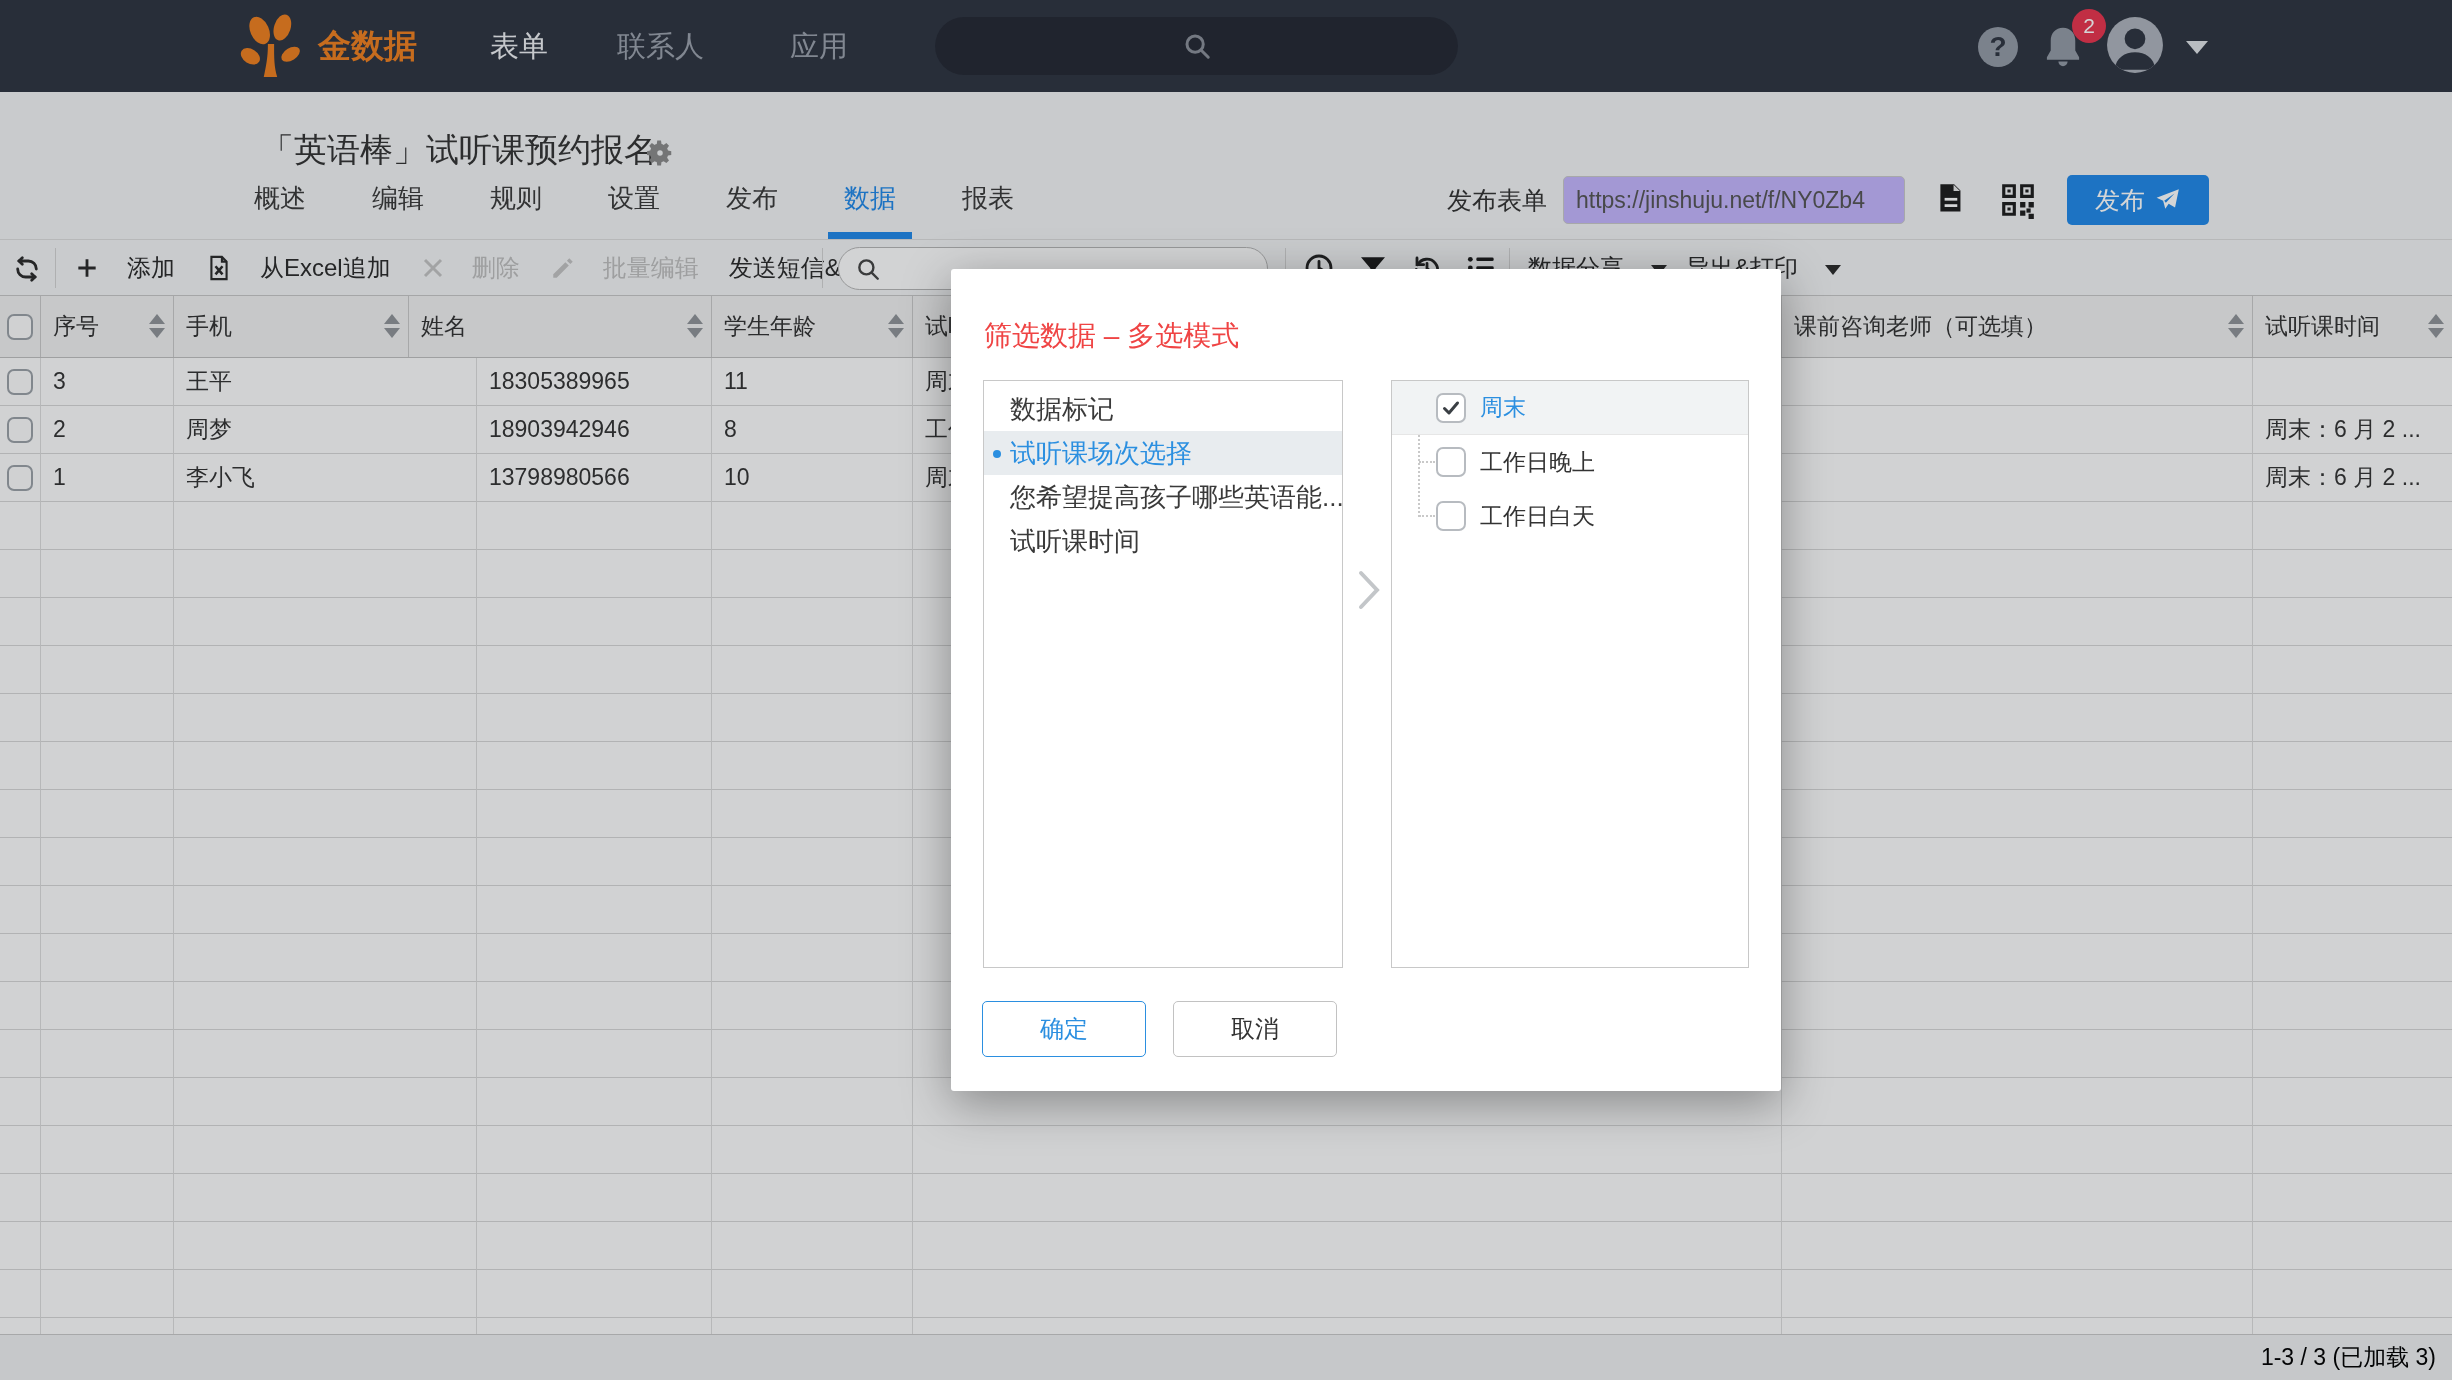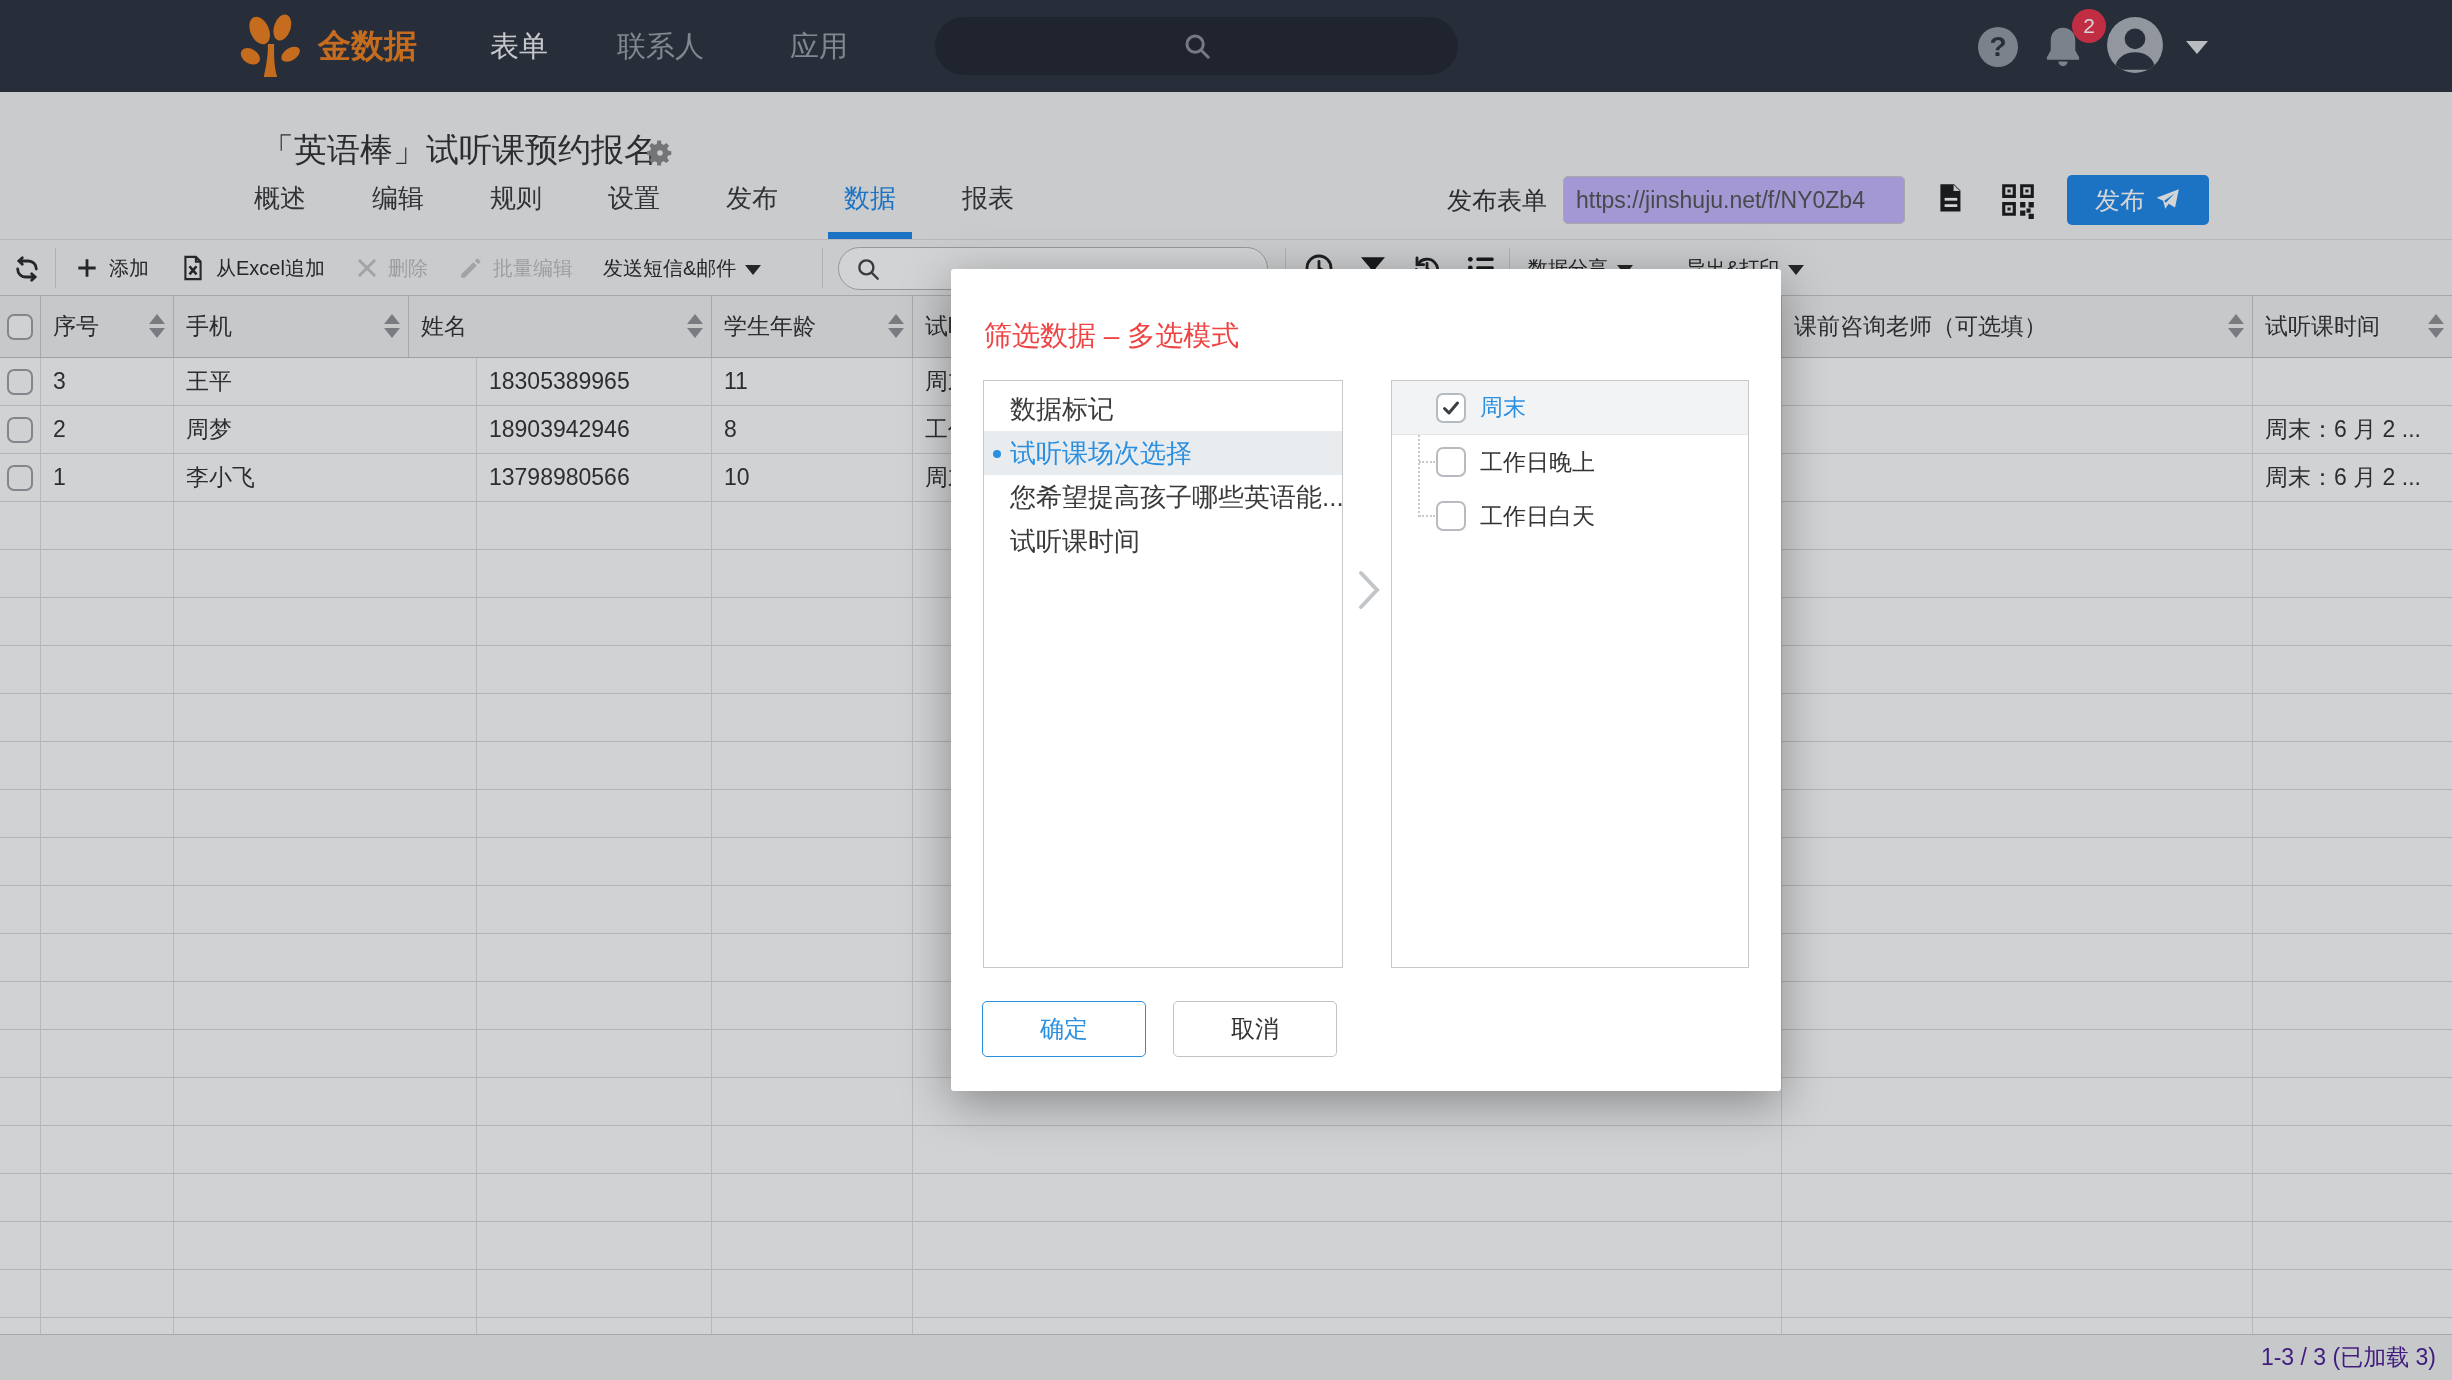--- a/index.html
+++ b/index.html
@@ -29,21 +29,21 @@
   .publish-group { position:absolute; left:1447px; top:83px; display:flex; align-items:center; }
   .publish-label { font-size:25px; color:#333; margin-right:16px; }
   .url-input { width:342px; height:48px; background:#c4b5fd; border:1px solid #c9c9c9; border-radius:5px; font-size:23px; color:#555; padding-left:12px; line-height:46px; overflow:hidden; white-space:nowrap; }
   .hicon { width:38px; height:38px; margin-left:28px; cursor:pointer; }
   .publish-btn { margin-left:30px; width:142px; height:50px; background:#2088e8; border-radius:5px; color:#fff; font-size:25px; display:flex; align-items:center; justify-content:center; gap:10px; cursor:pointer; }
   
   .toolbar { position:absolute; left:0; top:241px; width:2452px; height:55px; background:#f2f3f4; border-bottom:1px solid #c6c6c6; }
   .tb-divider { position:absolute; top:7px; bottom:7px; width:1px; background:#d2d2d2; }
   .tb-refresh { position:absolute; left:11px; top:12px; width:32px; height:32px; cursor:pointer; }
   .tb-group { position:absolute; left:74px; top:0; height:54px; display:flex; align-items:center; gap:30px; }
-  .tb-btn { font-size:20px; color:#2a2a2a; display:flex; align-items:center; gap:9px; cursor:pointer; white-space:nowrap; }
+  .tb-btn { font-size:24px; color:#2a2a2a; display:flex; align-items:center; gap:27px; cursor:pointer; white-space:nowrap; }
   .tb-btn.disabled { color:#bdbdbd; cursor:default; }
   .tb-search { position:absolute; left:838px; top:6px; width:430px; height:43px; background:#fdfdfd; border:1px solid #b5b5b5; border-radius:22px; display:flex; align-items:center; padding-left:16px; }
   .tb-icons { position:absolute; left:1303px; top:0; height:54px; display:flex; align-items:center; gap:22px; }
   .tb-icon { width:32px; height:32px; cursor:pointer; }
   .tb-share { position:absolute; left:1528px; top:0; height:54px; }
   .tb-export { position:absolute; left:1686px; top:0; height:54px; }
   .tb-share .tb-btn, .tb-export .tb-btn { height:54px; }
   .caret-sm { width:0; height:0; border-left:8px solid transparent; border-right:8px solid transparent; border-top:10px solid #2a2a2a; margin-top:3px; }
   
   .thead { position:absolute; left:0; top:296px; width:2452px; height:62px; display:flex; background:#efefef; border-bottom:1px solid #bfbfbf; }
@@ -52,21 +52,21 @@
   .tr { display:flex; height:48px; background:#fcfcfc; }
   .td { border-right:1px solid #dcdcdc; border-bottom:1px solid #d6d6d6; font-size:23px; color:#333; line-height:47px; padding-left:12px; white-space:nowrap; overflow:hidden; }
   .c0 { width:41px; padding-left:0; display:flex; align-items:center; justify-content:center; }
   .c1 { width:133px; } .c2 { width:303px; } .c3 { width:235px; } .c4 { width:201px; }
   .c5 { width:869px; } .c6 { width:471px; } .c7 { width:199px; border-right:none; }
   .sort { position:absolute; right:8px; top:18px; display:flex; flex-direction:column; gap:4px; cursor:pointer; }
   .sort .up { width:0; height:0; border-left:8px solid transparent; border-right:8px solid transparent; border-bottom:10px solid #8f9398; }
   .sort .dn { width:0; height:0; border-left:8px solid transparent; border-right:8px solid transparent; border-top:10px solid #8f9398; }
   .cb { width:26px; height:26px; border:2px solid #9aa0a6; border-radius:7px; background:#fbfbfb; }
   
-  .bottombar { position:absolute; left:0; top:1334px; width:2452px; height:46px; background:#eef0f1; border-top:1px solid #c9c9c9; font-size:23px; color:#4c1d95; text-align:right; line-height:45px; padding-right:16px; }
+  .bottombar { position:absolute; left:0; top:1334px; width:2452px; height:46px; background:#eef0f1; border-top:1px solid #c9c9c9; font-size:23px; color:#000000; text-align:right; line-height:45px; padding-right:16px; }
   
   .dim { position:absolute; left:0; top:0; width:2452px; height:1380px; background:rgba(16,20,28,0.18); z-index:40; }
   .modal { position:absolute; left:951px; top:269px; width:830px; height:822px; background:#fff; border-radius:3px; box-shadow:0 12px 48px rgba(0,0,0,0.35); z-index:60; }
   .m-title { position:absolute; left:33px; top:48px; font-size:28px; color:#ef4444; }
   .m-left { position:absolute; left:32px; top:111px; width:360px; height:588px; border:1px solid #c8c8c8; background:#fff; padding-top:6px; overflow:hidden; }
   .m-field { position:relative; height:44px; line-height:44px; font-size:26px; color:#3a3a3a; padding-left:26px; white-space:nowrap; overflow:hidden; cursor:pointer; }
   .m-field.active { background:#e8ecef; color:#2b8fe0; }
   .m-field.active::before { content:""; position:absolute; left:9px; top:19px; width:8px; height:8px; border-radius:50%; background:#2b8fe0; }
   .m-right { position:absolute; left:440px; top:111px; width:358px; height:588px; border:1px solid #c8c8c8; background:#fff; overflow:hidden; }
   .tree-line { position:absolute; left:26px; top:6px; height:130px; border-left:2px dotted #c9c9c9; }

